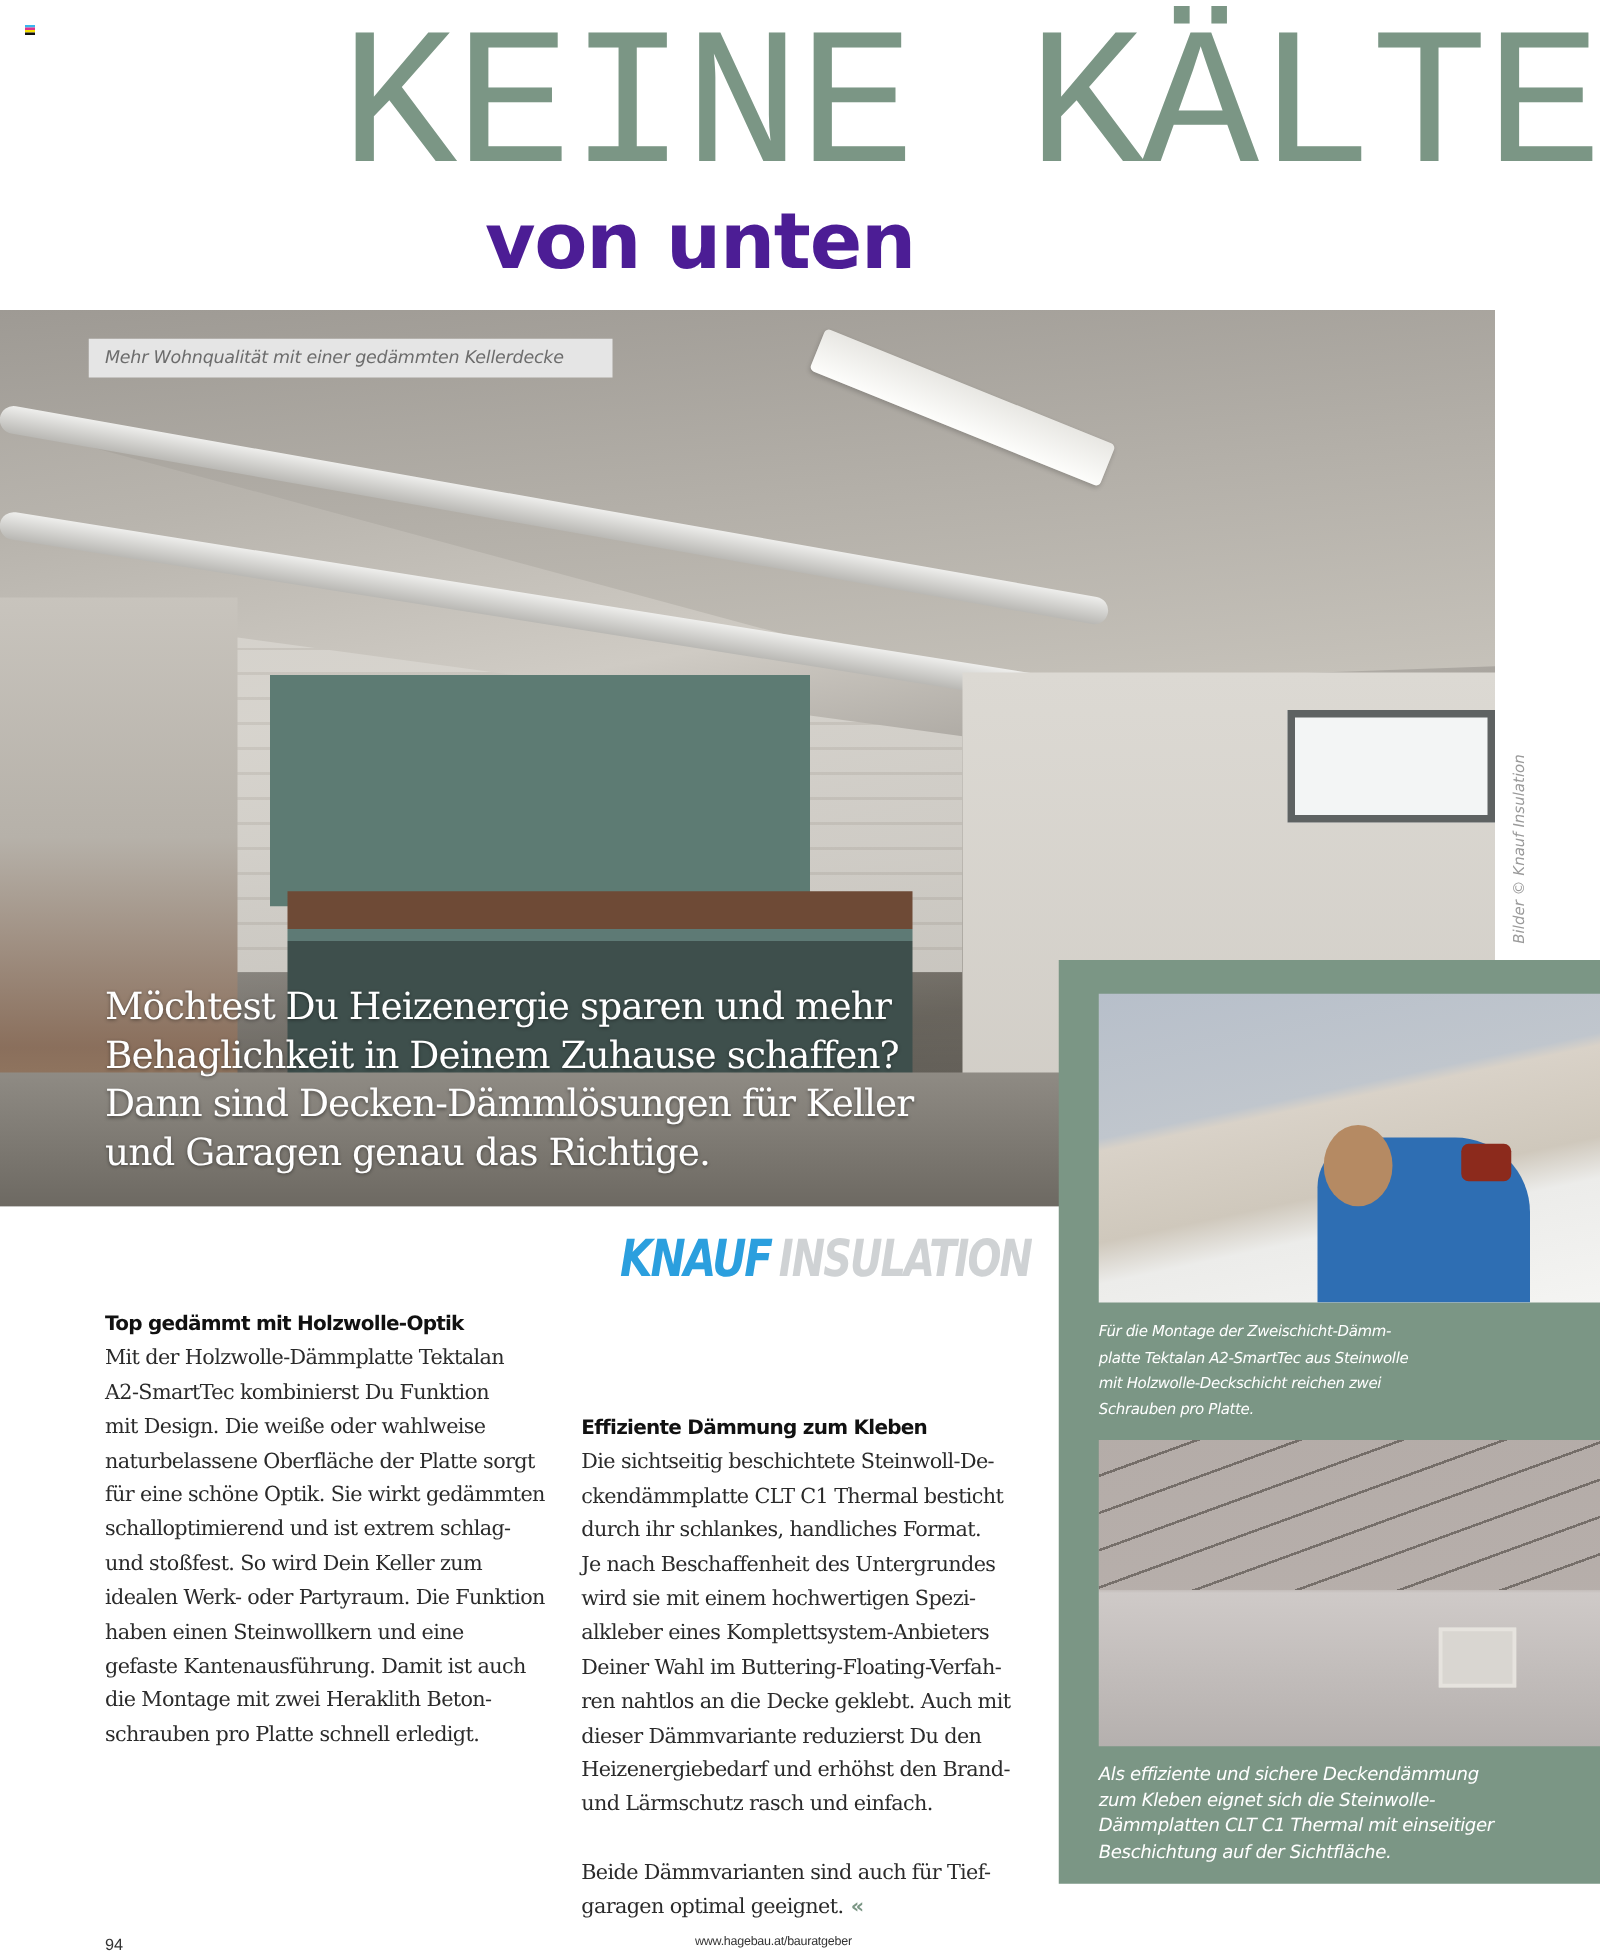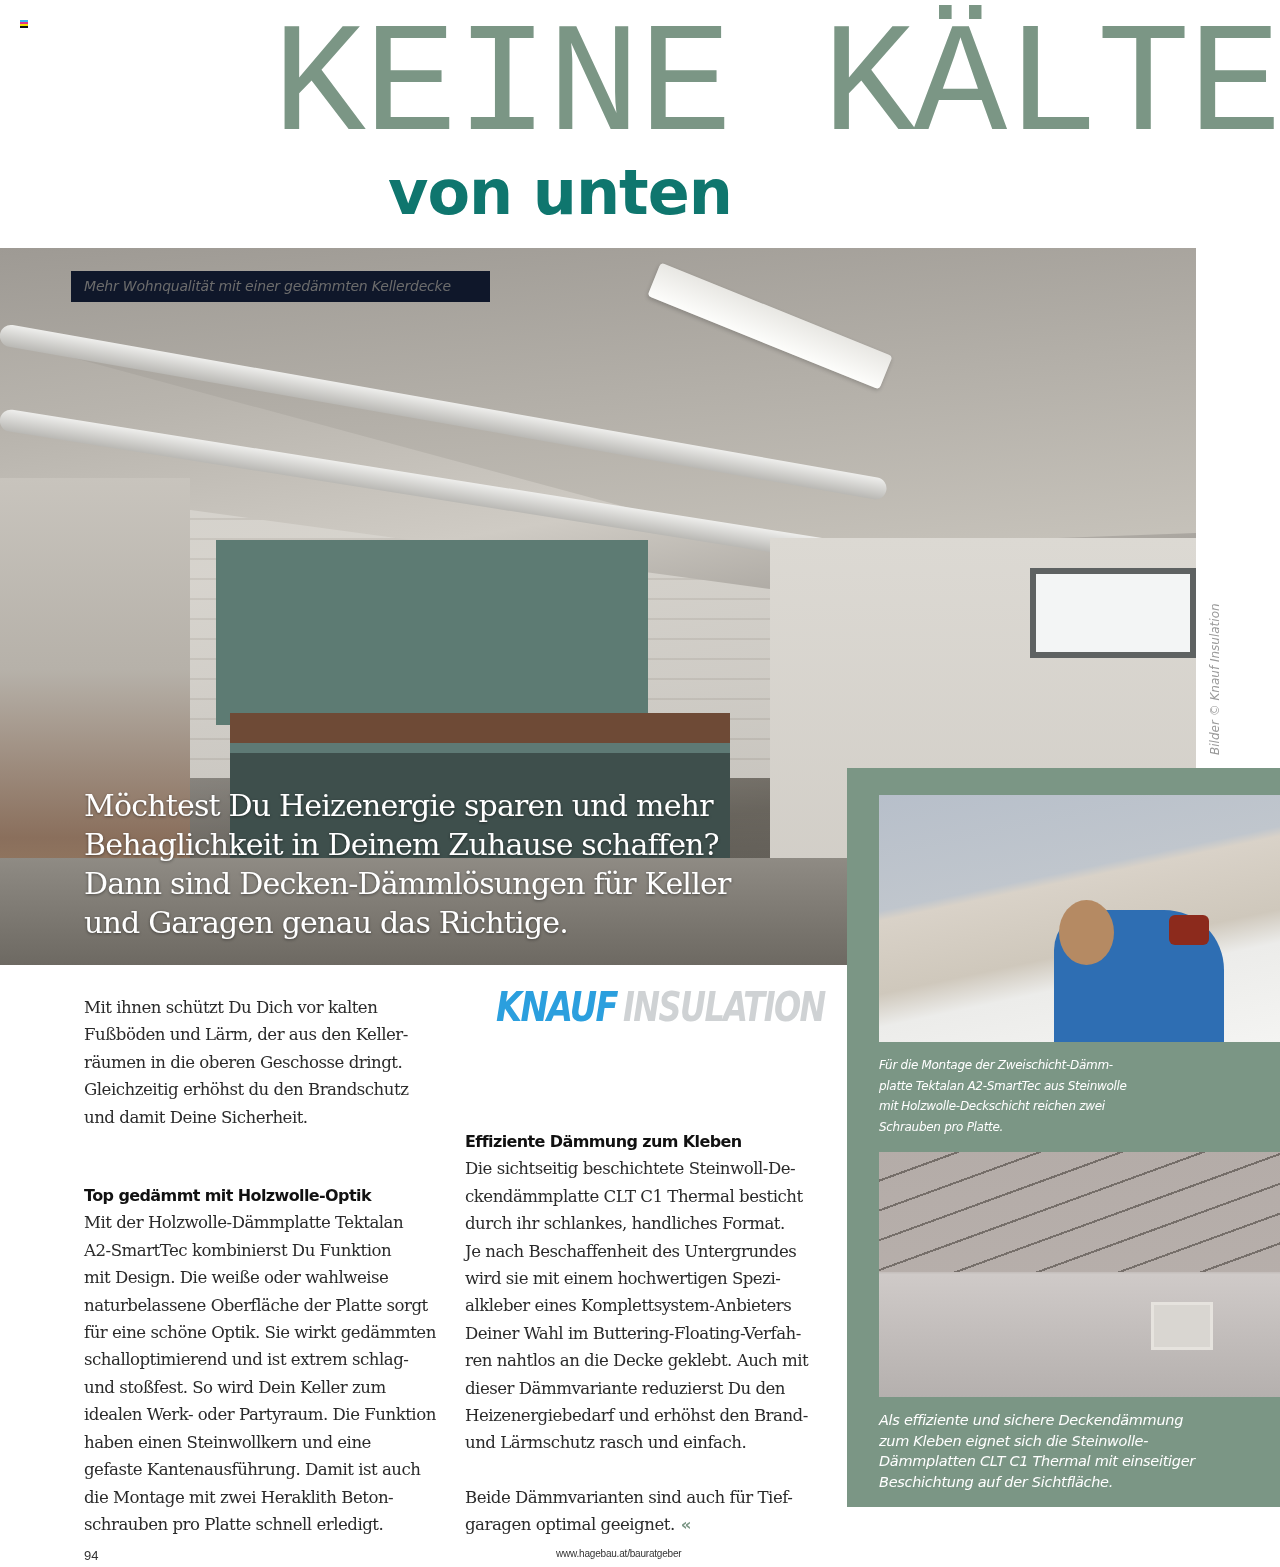--- a/index.html
+++ b/index.html
@@ -12,21 +12,21 @@
   .title-main {
     position: absolute; left: 0; top: 8px; width: 1280px; text-align: right;
     font-family: Liberation Mono, monospace; font-weight: 400;
     font-size: 156px; line-height: 160px; letter-spacing: -2px;
     color: #7b9685;
   }
   .title-sub {
     position: absolute; left: 0; top: 158px; width: 1120px; text-align: center;
     font-family: "DejaVu Sans", sans-serif; font-weight: 700;
     font-size: 62px; line-height: 70px; letter-spacing: -1px;
-    color: #0f766e;
+    color: #4c1d95;
   }
 
   
   .hero {
     position: absolute; left: 0; top: 248px; width: 1196px; height: 717px; overflow: hidden;
     background:
       linear-gradient(180deg, rgba(0,0,0,0) 60%, rgba(0,0,0,0.35) 100%),
       linear-gradient(170deg, #a7a39d 0%, #b8b4ad 20%, #cfcbc4 40%, #a6a29c 55%, #7d786f 75%, #8a857c 100%);
   }
   .hero .ceiling {
@@ -44,21 +44,21 @@
   .hero .lamp { position: absolute; left: 645px; top: 60px; width: 250px; height: 36px; background: linear-gradient(180deg,#e8e7e3,#fdfdfb); transform: rotate(22deg); border-radius: 4px; box-shadow: 0 2px 4px rgba(0,0,0,0.2); }
   .hero .pegboard { position: absolute; left: 216px; top: 292px; width: 432px; height: 185px; background: #5d7b73; }
   .hero .bench { position: absolute; left: 230px; top: 465px; width: 500px; height: 250px; background: linear-gradient(180deg,#6e4a36 0 30px, #5e7a75 30px 40px, #3e4f4c 40px 100%); }
   .hero .shelf { position: absolute; left: 0; top: 230px; width: 190px; height: 480px; background: linear-gradient(180deg, #c8c4bd 0%, #b6b1a9 40%, #8a6f5c 75%, #a58a68 100%); }
   .hero .right-wall { position: absolute; left: 770px; top: 290px; width: 426px; height: 430px; background: linear-gradient(180deg,#dcd9d3,#cfcbc4); }
   .hero .window { position: absolute; left: 1030px; top: 320px; width: 166px; height: 90px; background: #f3f5f5; border: 6px solid #5e6262; }
   .hero .floor { position: absolute; left: 0; top: 610px; width: 100%; height: 107px; background: linear-gradient(180deg,#8f8b84,#6d6962); }
 
   .hero-caption-tag {
     position: absolute; left: 71px; top: 271px; width: 419px; height: 31px;
-    background: #0f172a; color: #6c6c6c;
+    background: #e5e5e5; color: #6c6c6c;
     font-family: "DejaVu Sans", sans-serif; font-style: italic; font-size: 14px;
     line-height: 31px; padding-left: 13px; letter-spacing: -0.2px;
   }
   .hero-quote {
     position: absolute; left: 84px; top: 786px; width: 730px;
     font-family: "DejaVu Serif", serif; font-size: 30px; line-height: 39px;
     color: #ffffff; letter-spacing: -0.8px;
     text-shadow: 0 1px 3px rgba(0,0,0,0.45);
   }
   .hero-quote span { display: block; white-space: nowrap; }
@@ -134,27 +134,20 @@
 <div class="hero-quote">
   <span>Möchtest Du Heizenergie sparen und mehr</span>
   <span>Behaglichkeit in Deinem Zuhause schaffen?</span>
   <span>Dann sind Decken-Dämmlösungen für Keller</span>
   <span>und Garagen genau das Richtige.</span>
 </div>
 
 <div class="credit">Bilder © Knauf Insulation</div>
 
 <div class="col col-left">
-  <p>
-    <span>Mit ihnen schützt Du Dich vor kalten</span>
-    <span>Fußböden und Lärm, der aus den Keller-</span>
-    <span>räumen in die oberen Geschosse dringt.</span>
-    <span>Gleichzeitig erhöhst du den Brandschutz</span>
-    <span>und damit Deine Sicherheit.</span>
-  </p>
   <div class="spacer"></div>
   <h3>Top gedämmt mit Holzwolle-Optik</h3>
   <p>
     <span>Mit der Holzwolle-Dämmplatte Tektalan</span>
     <span>A2-SmartTec kombinierst Du Funktion</span>
     <span>mit Design. Die weiße oder wahlweise</span>
     <span>naturbelassene Oberfläche der Platte sorgt</span>
     <span>für eine schöne Optik. Sie wirkt gedämmten</span>
     <span>schalloptimierend und ist extrem schlag-</span>
     <span>und stoßfest. So wird Dein Keller zum</span>

